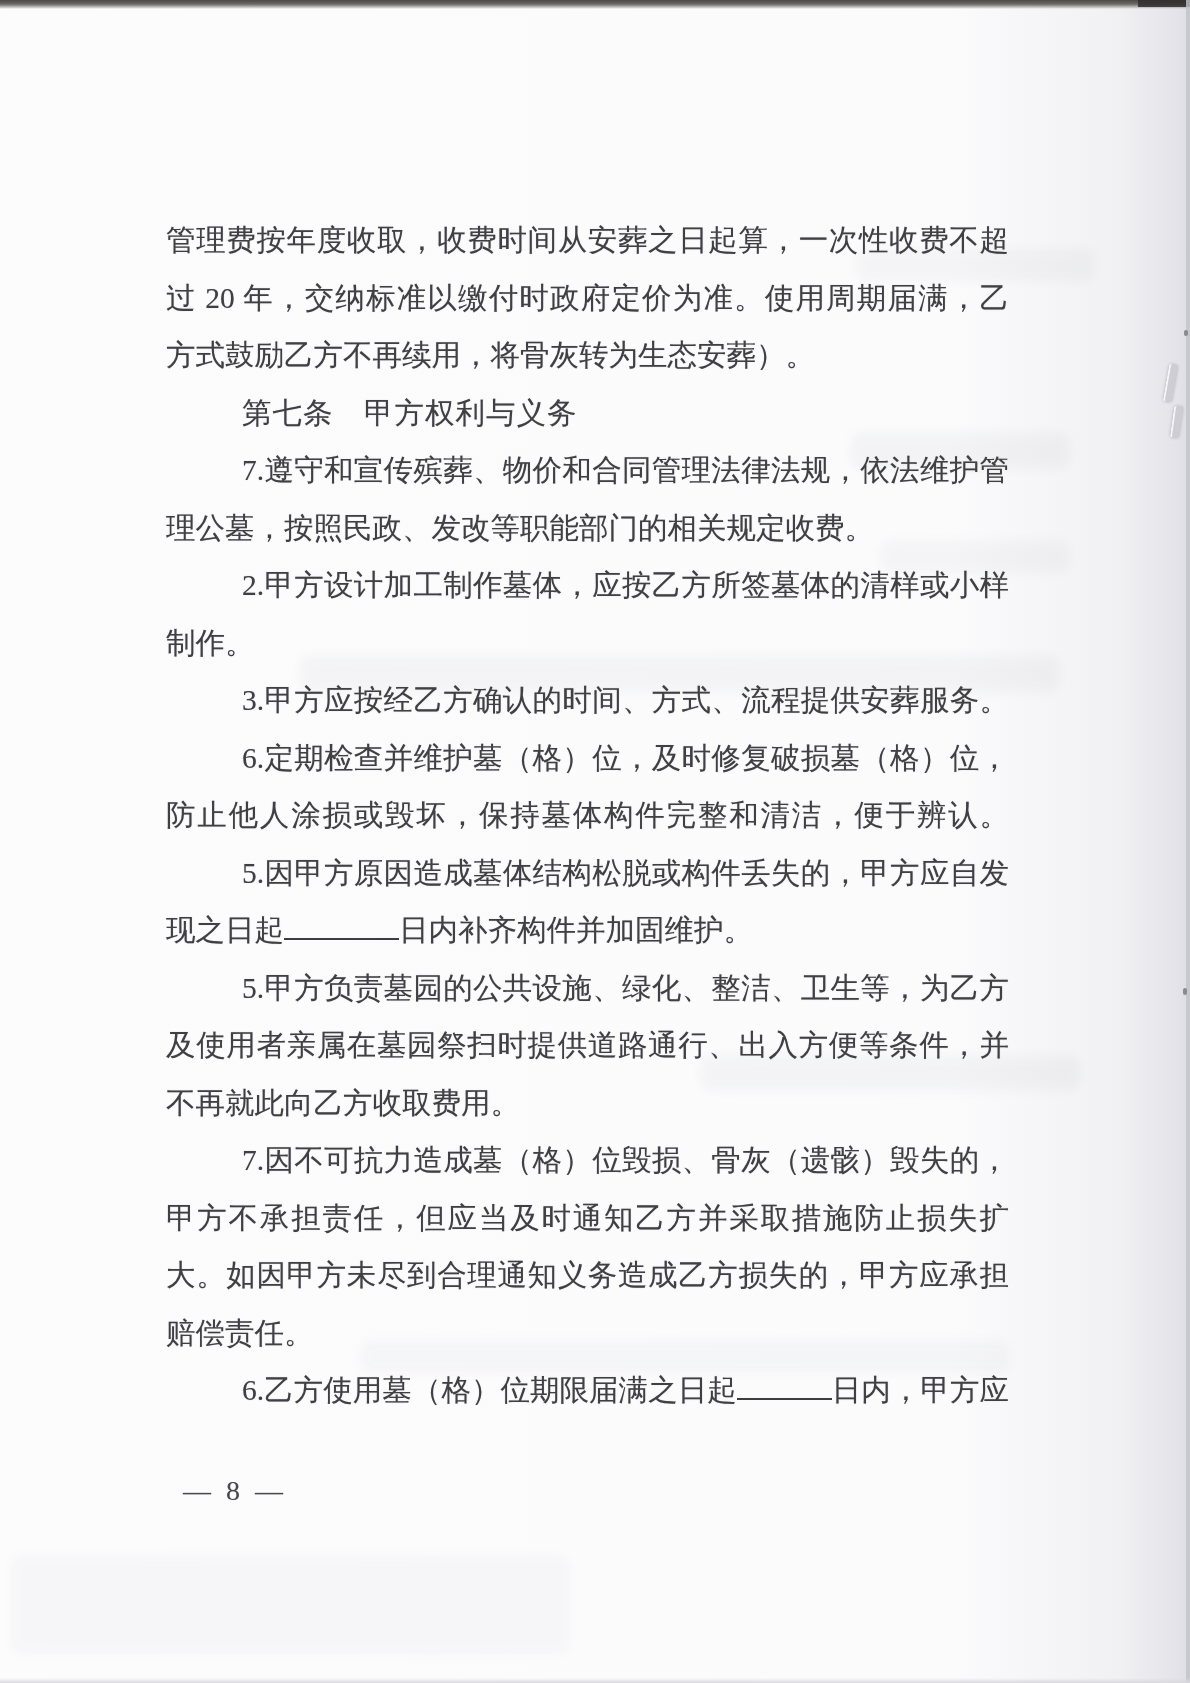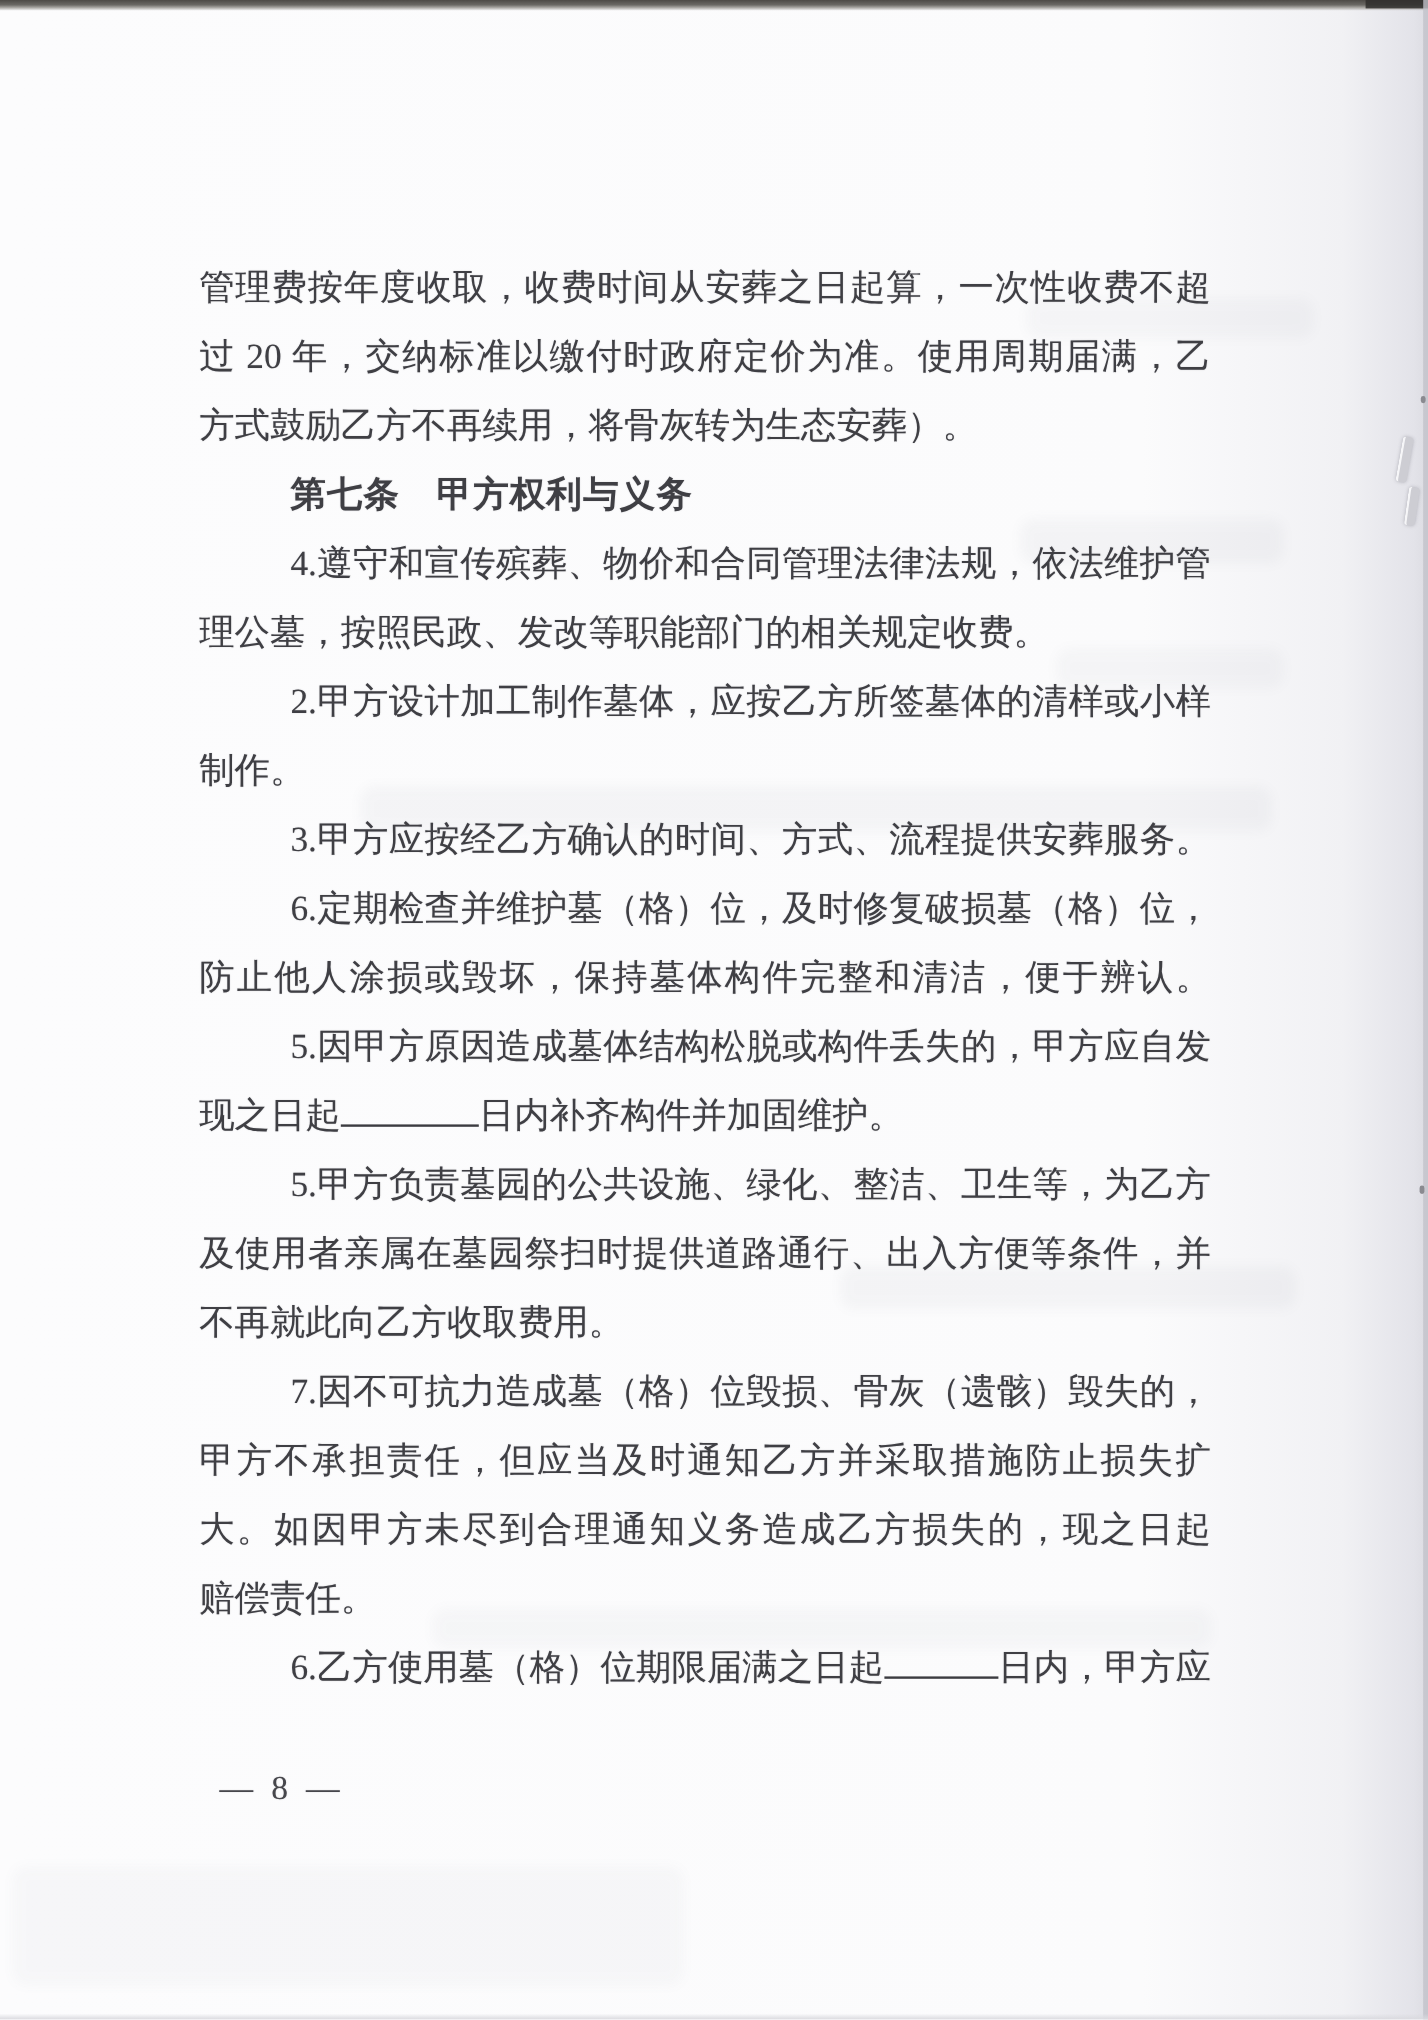--- a/index.html
+++ b/index.html
@@ -44,21 +44,21 @@
     text-shadow:0 0 1px rgba(70,70,78,.35);
   }
   .line{
     height:57.5px;line-height:57.5px;white-space:nowrap;
     text-align:left;
   }
   .line.justify{
     white-space:normal;text-align:justify;text-align-last:justify;
   }
   .line.indent{text-indent:76px;}
-  .line.heading{font-weight:700;letter-spacing:1px;}
+  .line.heading{font-weight:400;letter-spacing:1px;}
   .blank{
     display:inline-block;height:0.85em;
     border-bottom:2.5px solid #3c3c41;
     vertical-align:baseline;
   }
   .blank.w115{width:115px;}
   .blank.w95{width:95px;}
   .page-number{
     position:absolute;left:183px;top:1466px;height:50px;line-height:50px;
     color:#47474c;font-size:28px;letter-spacing:4px;white-space:nowrap;
@@ -85,34 +85,34 @@
   <div class="smudge" style="left:300px;top:655px;width:760px;height:38px;opacity:.05;"></div>
   <div class="smudge" style="left:700px;top:1055px;width:380px;height:36px;opacity:.05;"></div>
   <div class="smudge" style="left:360px;top:1340px;width:650px;height:34px;opacity:.04;"></div>
   <div class="smudge" style="left:10px;top:1555px;width:560px;height:100px;opacity:.035;"></div>
 
   <div class="textblock">
     <div class="line justify">管理费按年度收取，收费时间从安葬之日起算，一次性收费不超</div>
     <div class="line justify">过 20 年，交纳标准以缴付时政府定价为准。使用周期届满，乙</div>
     <div class="line">方式鼓励乙方不再续用，将骨灰转为生态安葬）。</div>
     <div class="line indent heading">第七条　甲方权利与义务</div>
-    <div class="line indent justify">4.遵守和宣传殡葬、物价和合同管理法律法规，依法维护管</div>
+    <div class="line indent justify">7.遵守和宣传殡葬、物价和合同管理法律法规，依法维护管</div>
     <div class="line">理公墓，按照民政、发改等职能部门的相关规定收费。</div>
     <div class="line indent justify">2.甲方设计加工制作墓体，应按乙方所签墓体的清样或小样</div>
     <div class="line">制作。</div>
     <div class="line indent justify">3.甲方应按经乙方确认的时间、方式、流程提供安葬服务。</div>
     <div class="line indent justify">6.定期检查并维护墓（格）位，及时修复破损墓（格）位，</div>
     <div class="line justify">防止他人涂损或毁坏，保持墓体构件完整和清洁，便于辨认。</div>
     <div class="line indent justify">5.因甲方原因造成墓体结构松脱或构件丢失的，甲方应自发</div>
     <div class="line"><span>现之日起</span><span class="blank w115"></span><span>日内补齐构件并加固维护。</span></div>
     <div class="line indent justify">5.甲方负责墓园的公共设施、绿化、整洁、卫生等，为乙方</div>
     <div class="line justify">及使用者亲属在墓园祭扫时提供道路通行、出入方便等条件，并</div>
     <div class="line">不再就此向乙方收取费用。</div>
     <div class="line indent justify">7.因不可抗力造成墓（格）位毁损、骨灰（遗骸）毁失的，</div>
     <div class="line justify">甲方不承担责任，但应当及时通知乙方并采取措施防止损失扩</div>
-    <div class="line justify">大。如因甲方未尽到合理通知义务造成乙方损失的，现之日起</div>
+    <div class="line justify">大。如因甲方未尽到合理通知义务造成乙方损失的，甲方应承担</div>
     <div class="line">赔偿责任。</div>
     <div class="line indent justify"><span>6.乙方使用墓（格）位期限届满之日起</span><span class="blank w95"></span><span>日内，甲方应</span></div>
   </div>
 
   <div class="page-number">— 8 —</div>
 
 </div>
 
 </body></html>

